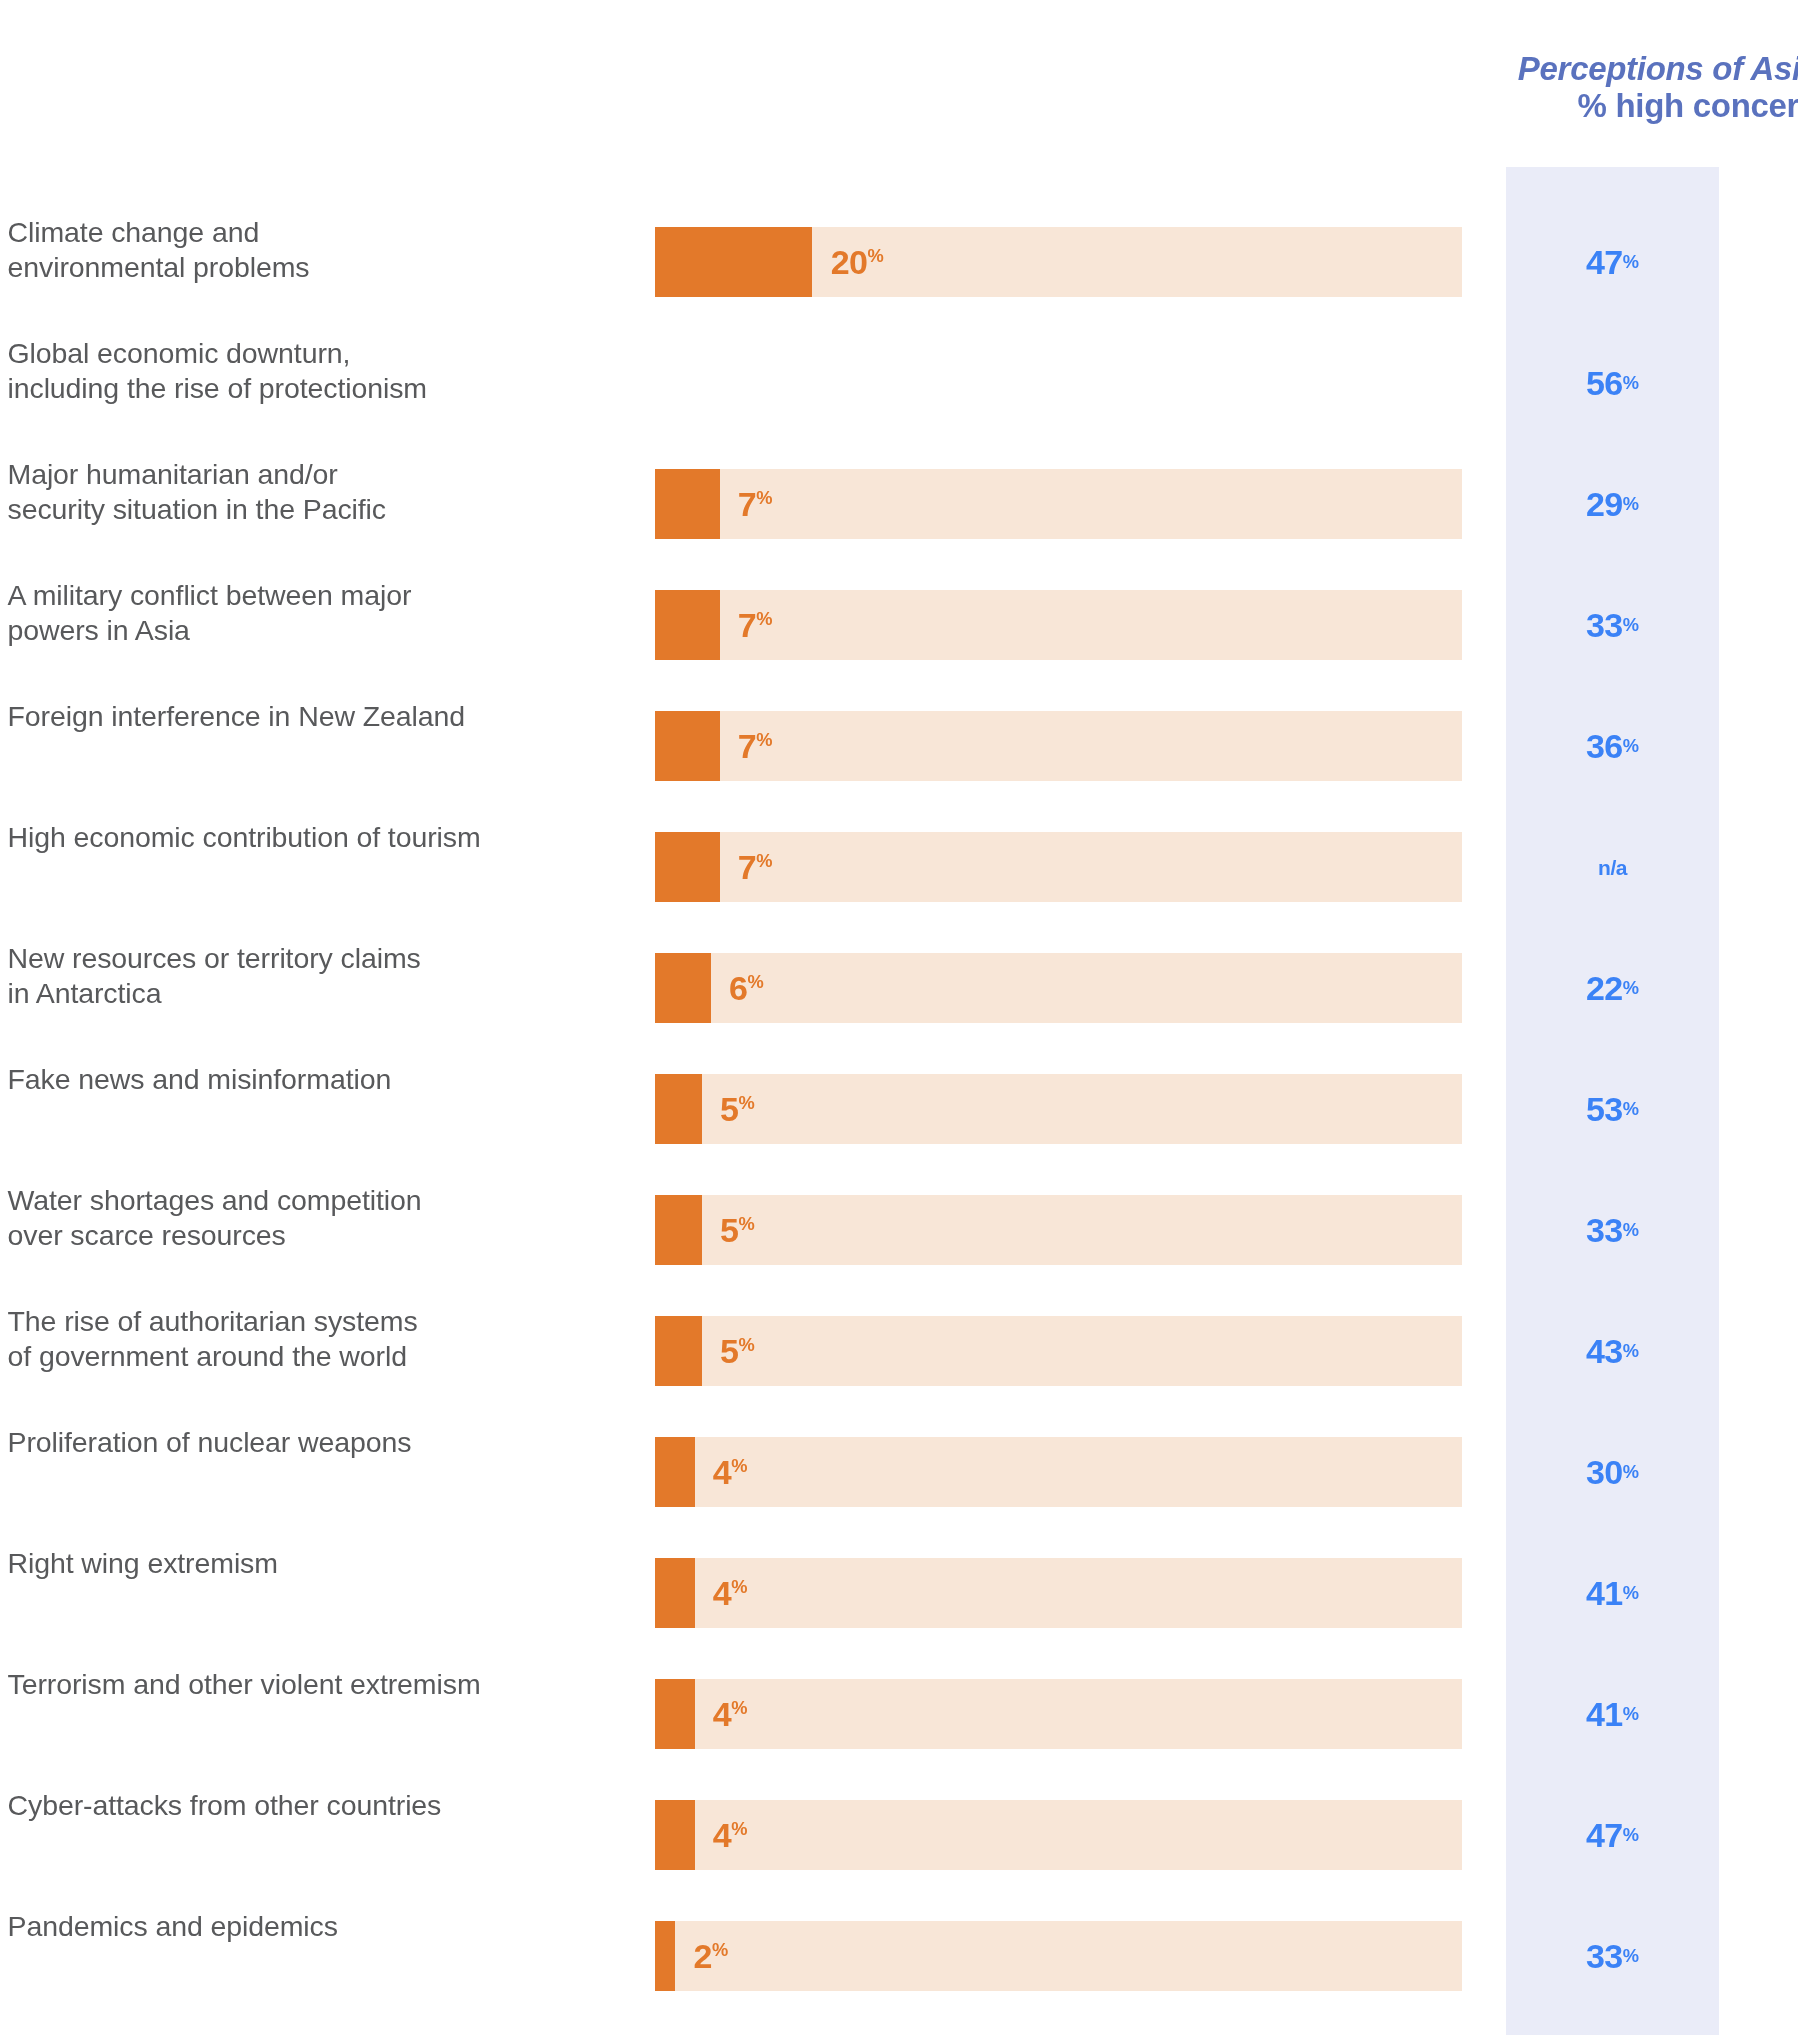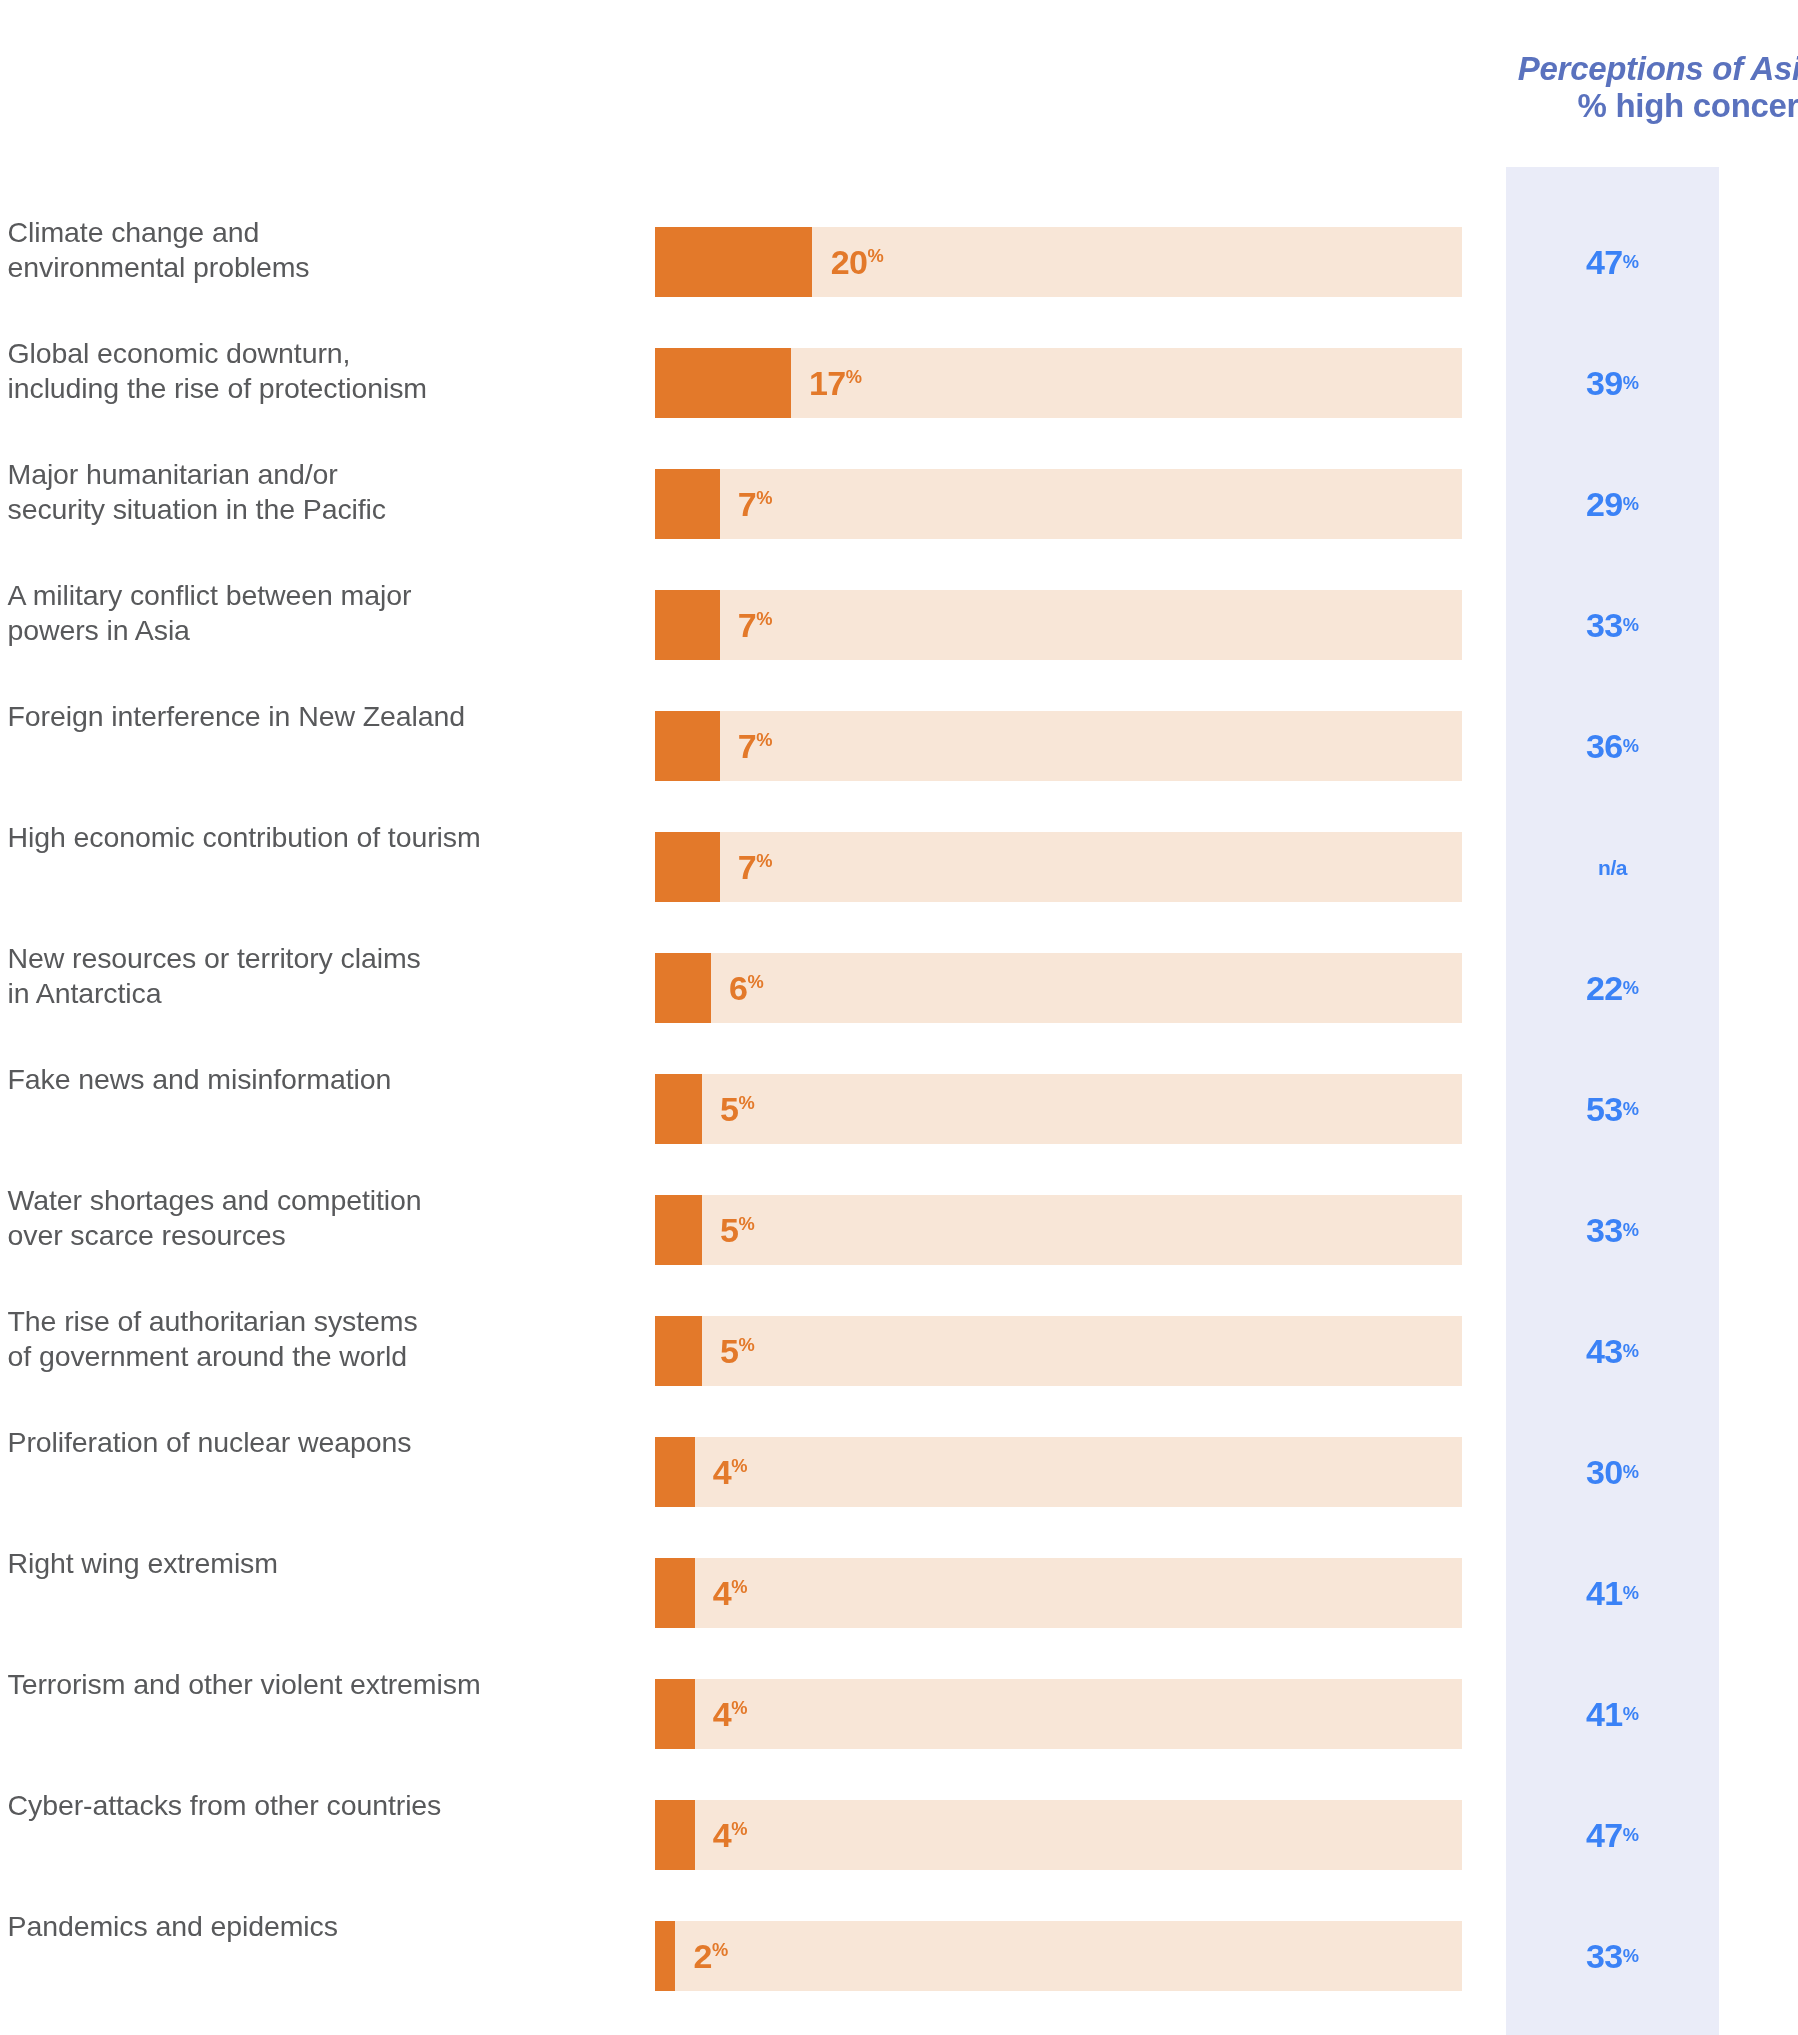--- a/index.html
+++ b/index.html
@@ -163,26 +163,22 @@
       <div class="asia-value">
         <span>47</span>
         <span class="pct">%</span>
       </div>
     </div>
     <div class="row">
       <div class="row-label">
         <span>Global economic downturn,</span>
         <span>including the rise of protectionism</span>
       </div>
-      <div class="bar-track">
-        <div class="bar-fill" style="width: 16.8%;"></div>
-        <div class="bar-value" style="left: calc(16.8% + 18.3px);"><span>17</span><span class="pct">%</span></div>
-      </div>
-      <div class="asia-value">
-        <span>39</span>
+      <div class="asia-value">
+        <span>56</span>
         <span class="pct">%</span>
       </div>
     </div>
     <div class="row">
       <div class="row-label">
         <span>Major humanitarian and/or</span>
         <span>security situation in the Pacific</span>
       </div>
       <div class="bar-track">
         <div class="bar-fill" style="width: 8%;"></div>

